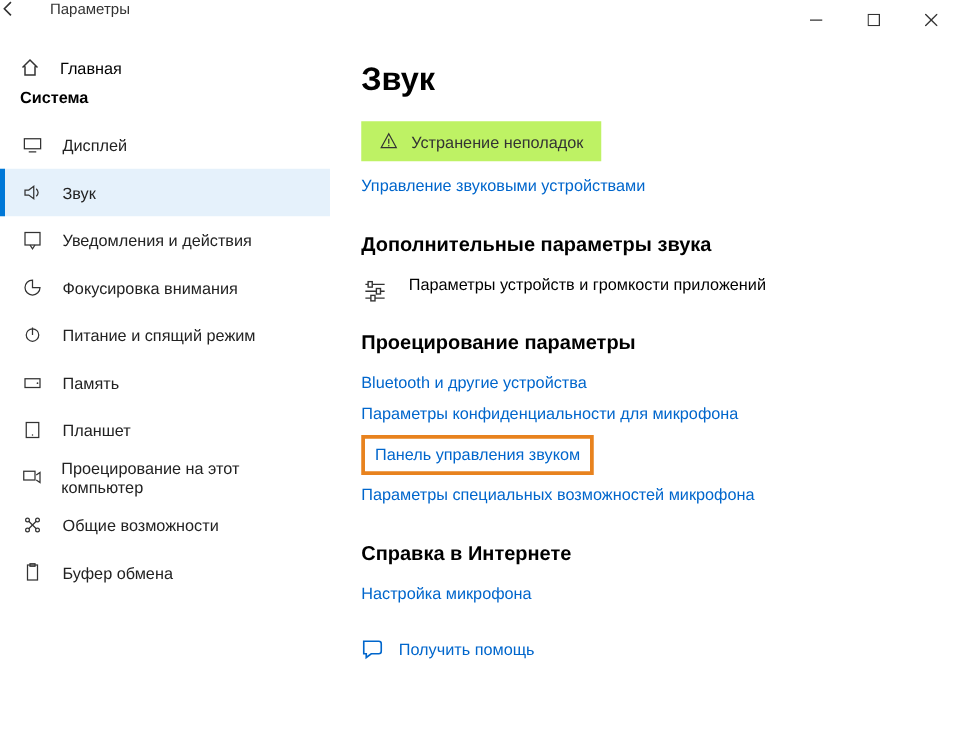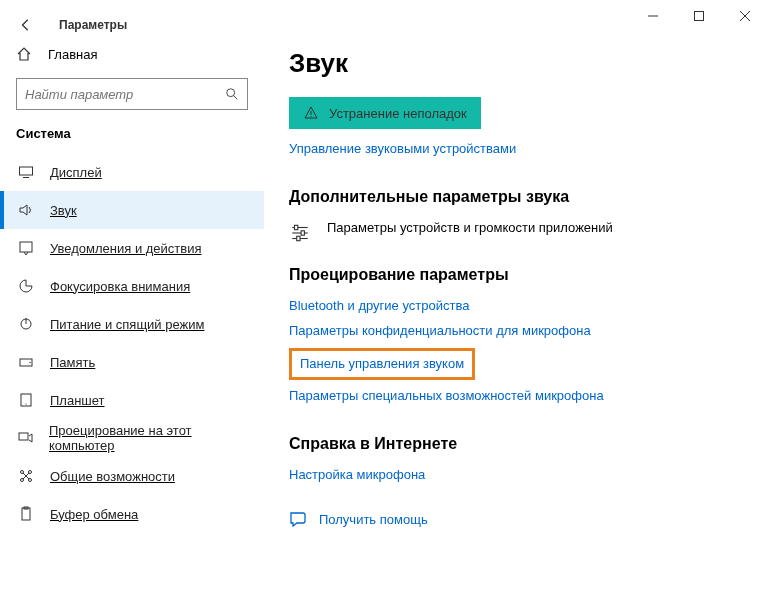--- a/index.html
+++ b/index.html
@@ -1,40 +1,40 @@
 <!DOCTYPE html>
 <html><head>
 <meta charset="utf-8">
 <style>
   * { box-sizing: border-box; margin: 0; padding: 0; }
   body { font-family: "Segoe UI", Arial, sans-serif; font-size: 13px; color: #000; background: #fff; width: 768px; height: 592px; overflow: hidden; }
-  .titlebar { display: flex; align-items: flex-end; height: 32px; padding-left: 19px; font-weight: bold; }
+  .titlebar { display: flex; align-items: flex-start; height: 32px; padding-left: 0; }
   .titlebar .back { width: 32px; text-align: center; font-size: 14px; color: #333; cursor: pointer; }
   .titlebar .title { font-size: 12px; color: #333; padding-left: 8px; }
   .winbtns { margin-left: auto; display: flex; }
   .winbtn { width: 46px; height: 32px; display: flex; align-items: center; justify-content: center; color: #333; cursor: pointer; font-size: 11px; }
   .layout { display: flex; height: 560px; }
   .sidebar { width: 265px; padding: 6px 0 0 0; border-right: 1px solid transparent; overflow: hidden; }
   .home { display: flex; align-items: center; padding: 8px 16px; font-size: 13px; cursor: pointer; }
   .home .icon { width: 20px; margin-right: 12px; display: inline-flex; }
   .search { margin: 8px 16px 16px 16px; border: 1px solid #888; display: flex; align-items: center; height: 32px; padding: 0 8px; }
   .search input { border: none; outline: none; flex: 1; font-size: 13px; font-style: italic; color: #666; background: transparent; }
   .search .sicon { font-size: 14px; color: #333; }
   .section-label { font-weight: 600; font-size: 13px; padding: 0 16px 12px 16px; }
-  .nav { list-style: none; text-decoration: underline; }
+  .nav { list-style: none; }
   .nav li { display: flex; align-items: center; height: 38px; padding: 0 14px 0 16px; cursor: pointer; font-size: 13px; color: #222; position: relative; }
   .nav li .icon { width: 20px; margin-right: 14px; display: inline-flex; align-items: center; justify-content: center; }
   .nav li.active { background: #e5f1fb; }
   .nav li.active::before { content:""; position:absolute; left:0; top:0; bottom:0; width:4px; background:#0078d7; }
   .main { flex: 1; padding: 16px 24px 0 24px; overflow-y: auto; }
   .main::-webkit-scrollbar { width: 4px; }
   .main::-webkit-scrollbar-thumb { background: #ccc; }
   h1 { font-weight: 600; font-size: 26px; margin-bottom: 18px; }
   h2 { font-weight: 600; font-size: 16px; margin: 22px 0 14px 0; }
-  .tshoot-btn { display: inline-flex; align-items: center; background: #14b8a6; color: #333; border: none; padding: 8px 14px; font-size: 13px; cursor: pointer; margin-bottom: 12px; }
+  .tshoot-btn { display: inline-flex; align-items: center; background: #bef264; color: #333; border: none; padding: 8px 14px; font-size: 13px; cursor: pointer; margin-bottom: 12px; }
   .tshoot-btn .ticon { margin-right: 10px; }
   .link { color: #0066cc; font-size: 13px; cursor: pointer; display: inline-block; margin-bottom: 10px; }
   .link.boxed { border: 3px solid #e8821e; padding: 5px 8px 6px 8px; margin-bottom: 8px; }
   .approw { display: flex; align-items: flex-start; margin-top: 4px; }
   .approw .aicon { width: 24px; margin-right: 14px; margin-top: 2px; }
   .approw .atitle { font-size: 13px; font-weight: 400; color: #000; margin-bottom: 2px; }
   .approw .adesc { font-size: 12px; color: #666; max-width: 360px; line-height: 1.35; }
   .help { display: flex; align-items: center; margin-top: 18px; }
   .help .hicon { margin-right: 12px; }
   svg { display: block; }
@@ -72,29 +72,20 @@
 <div class="layout">
   <div class="sidebar">
     <div class="home">
       <span class="icon">
         <svg width="16" height="16" viewBox="0 0 16 16">
             <path d="M2 8 L8 2 L14 8 M4 7 V14 H12 V7" stroke="#333" fill="none" stroke-width="1.2"></path>
           </svg>
       </span>
       <span>Главная</span>
     </div>
-    <div class="search">
-      <input placeholder="Найти параметр" style="">
-      <span class="sicon">
-        <svg width="14" height="14" viewBox="0 0 16 16">
-            <circle cx="6.5" cy="6.5" r="4.5" stroke="#333" fill="none"></circle>
-            <line x1="10" y1="10" x2="14" y2="14" stroke="#333"></line>
-          </svg>
-      </span>
-    </div>
     <div class="section-label">Система</div>
     <ul class="nav">
       <li>
         <span class="icon">
             <svg width="16" height="16" viewBox="0 0 16 16">
               <rect x="1.5" y="3" width="13" height="8" stroke="#333" fill="none"></rect>
               <line x1="5" y1="13.5" x2="11" y2="13.5" stroke="#333"></line>
             </svg>
           </span>
         <span>Дисплей</span>

